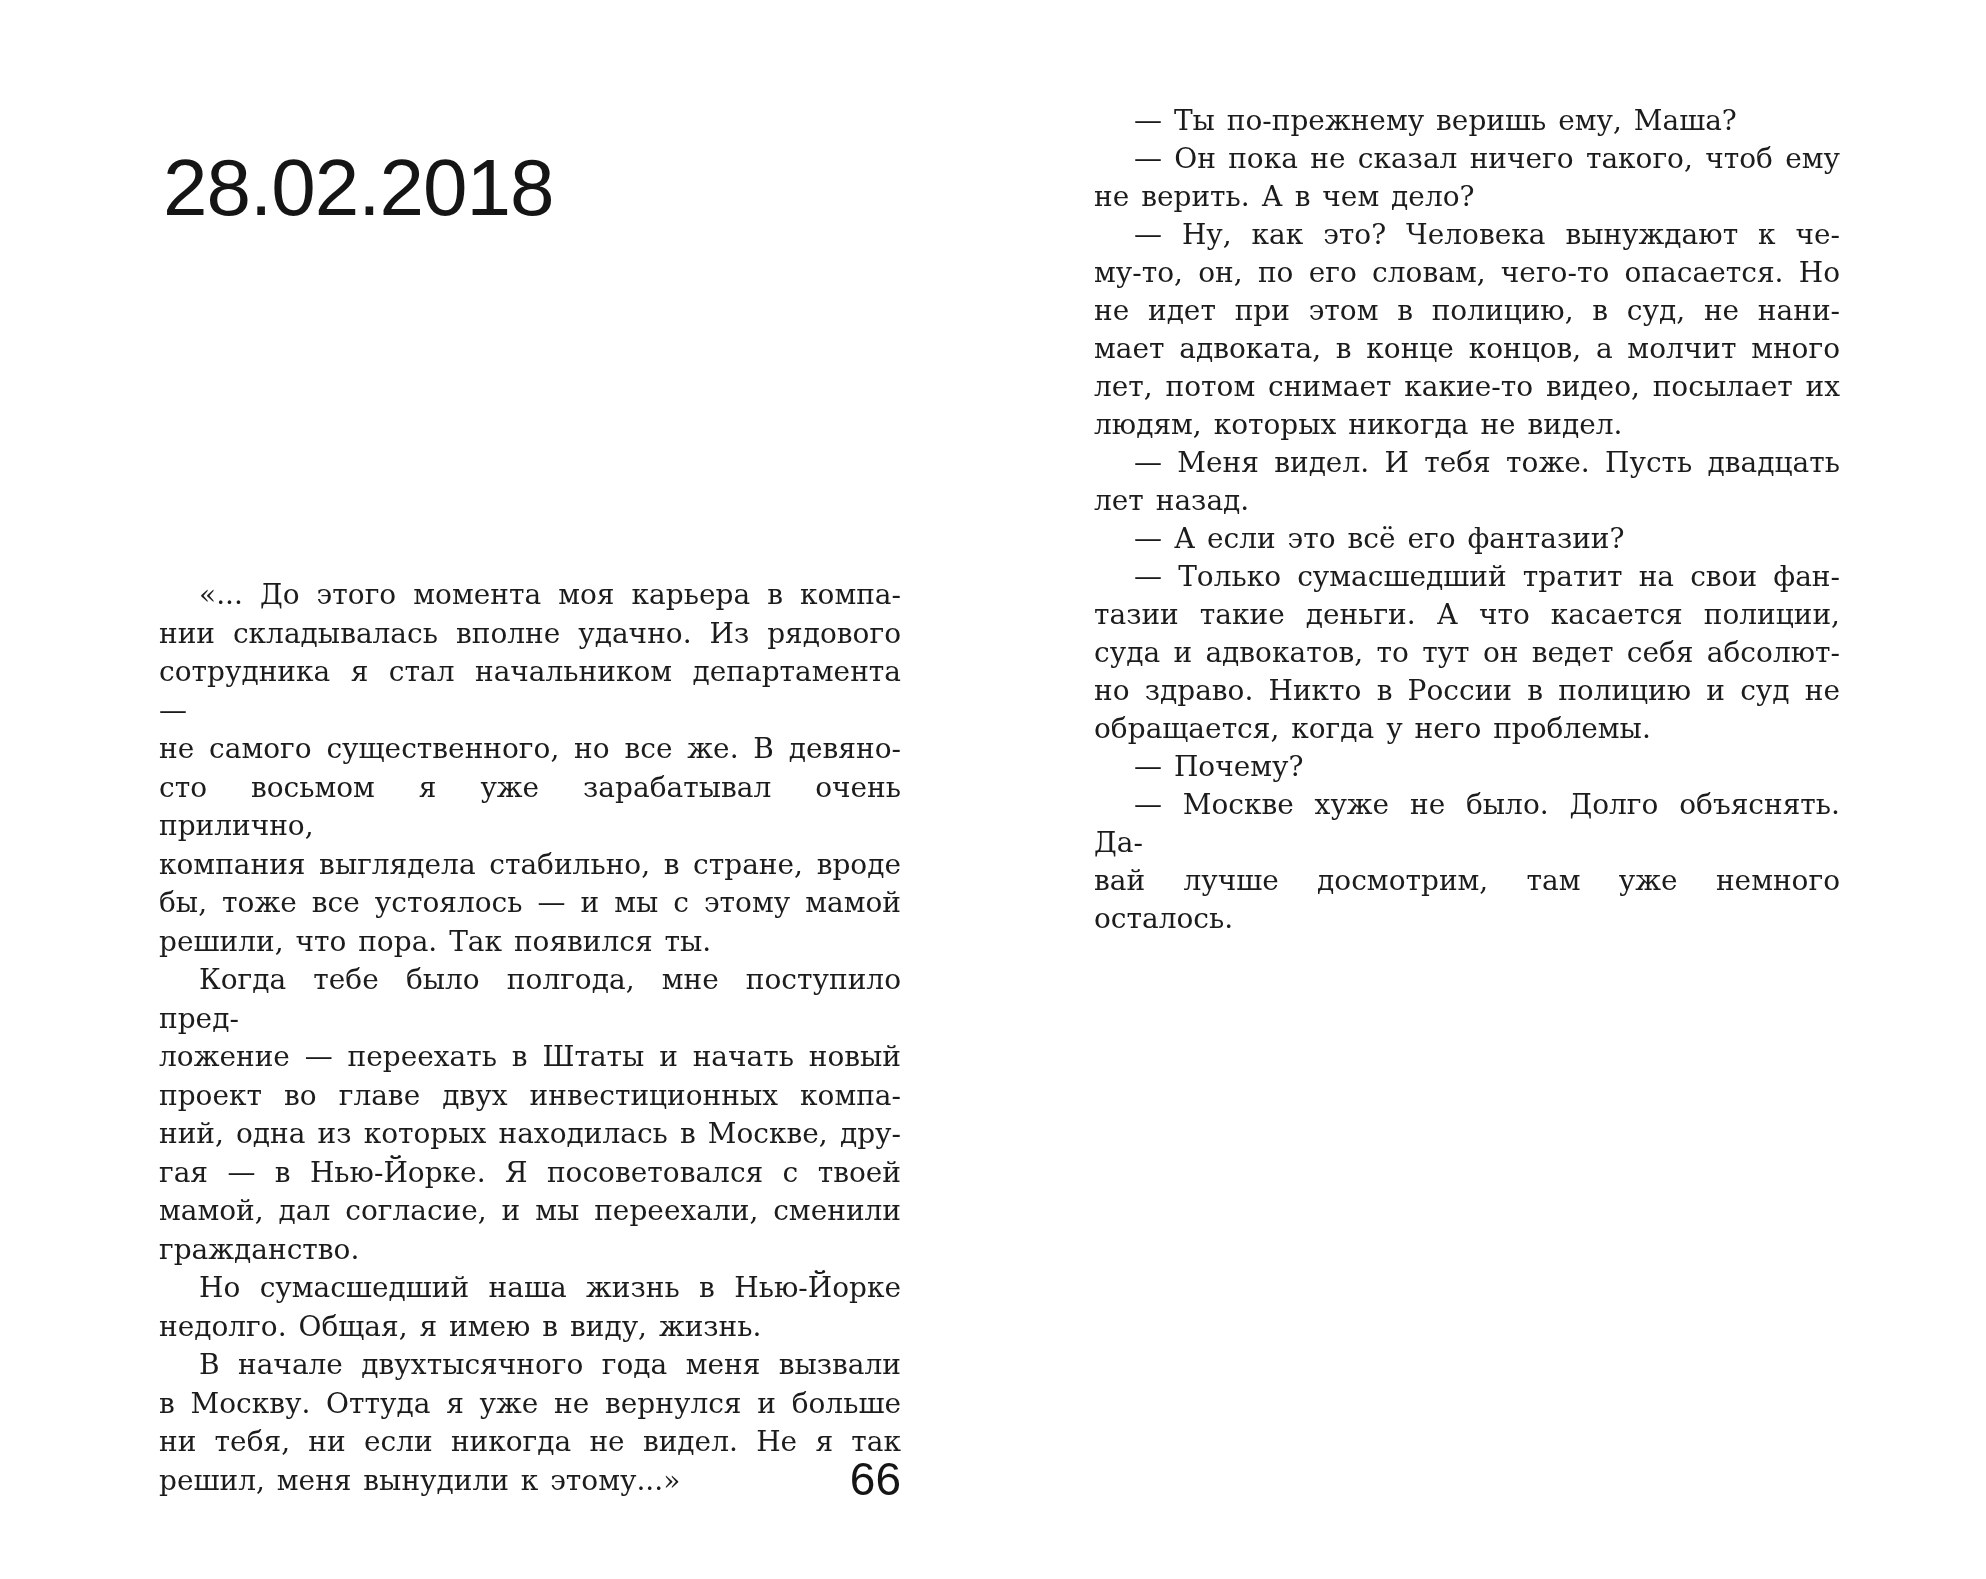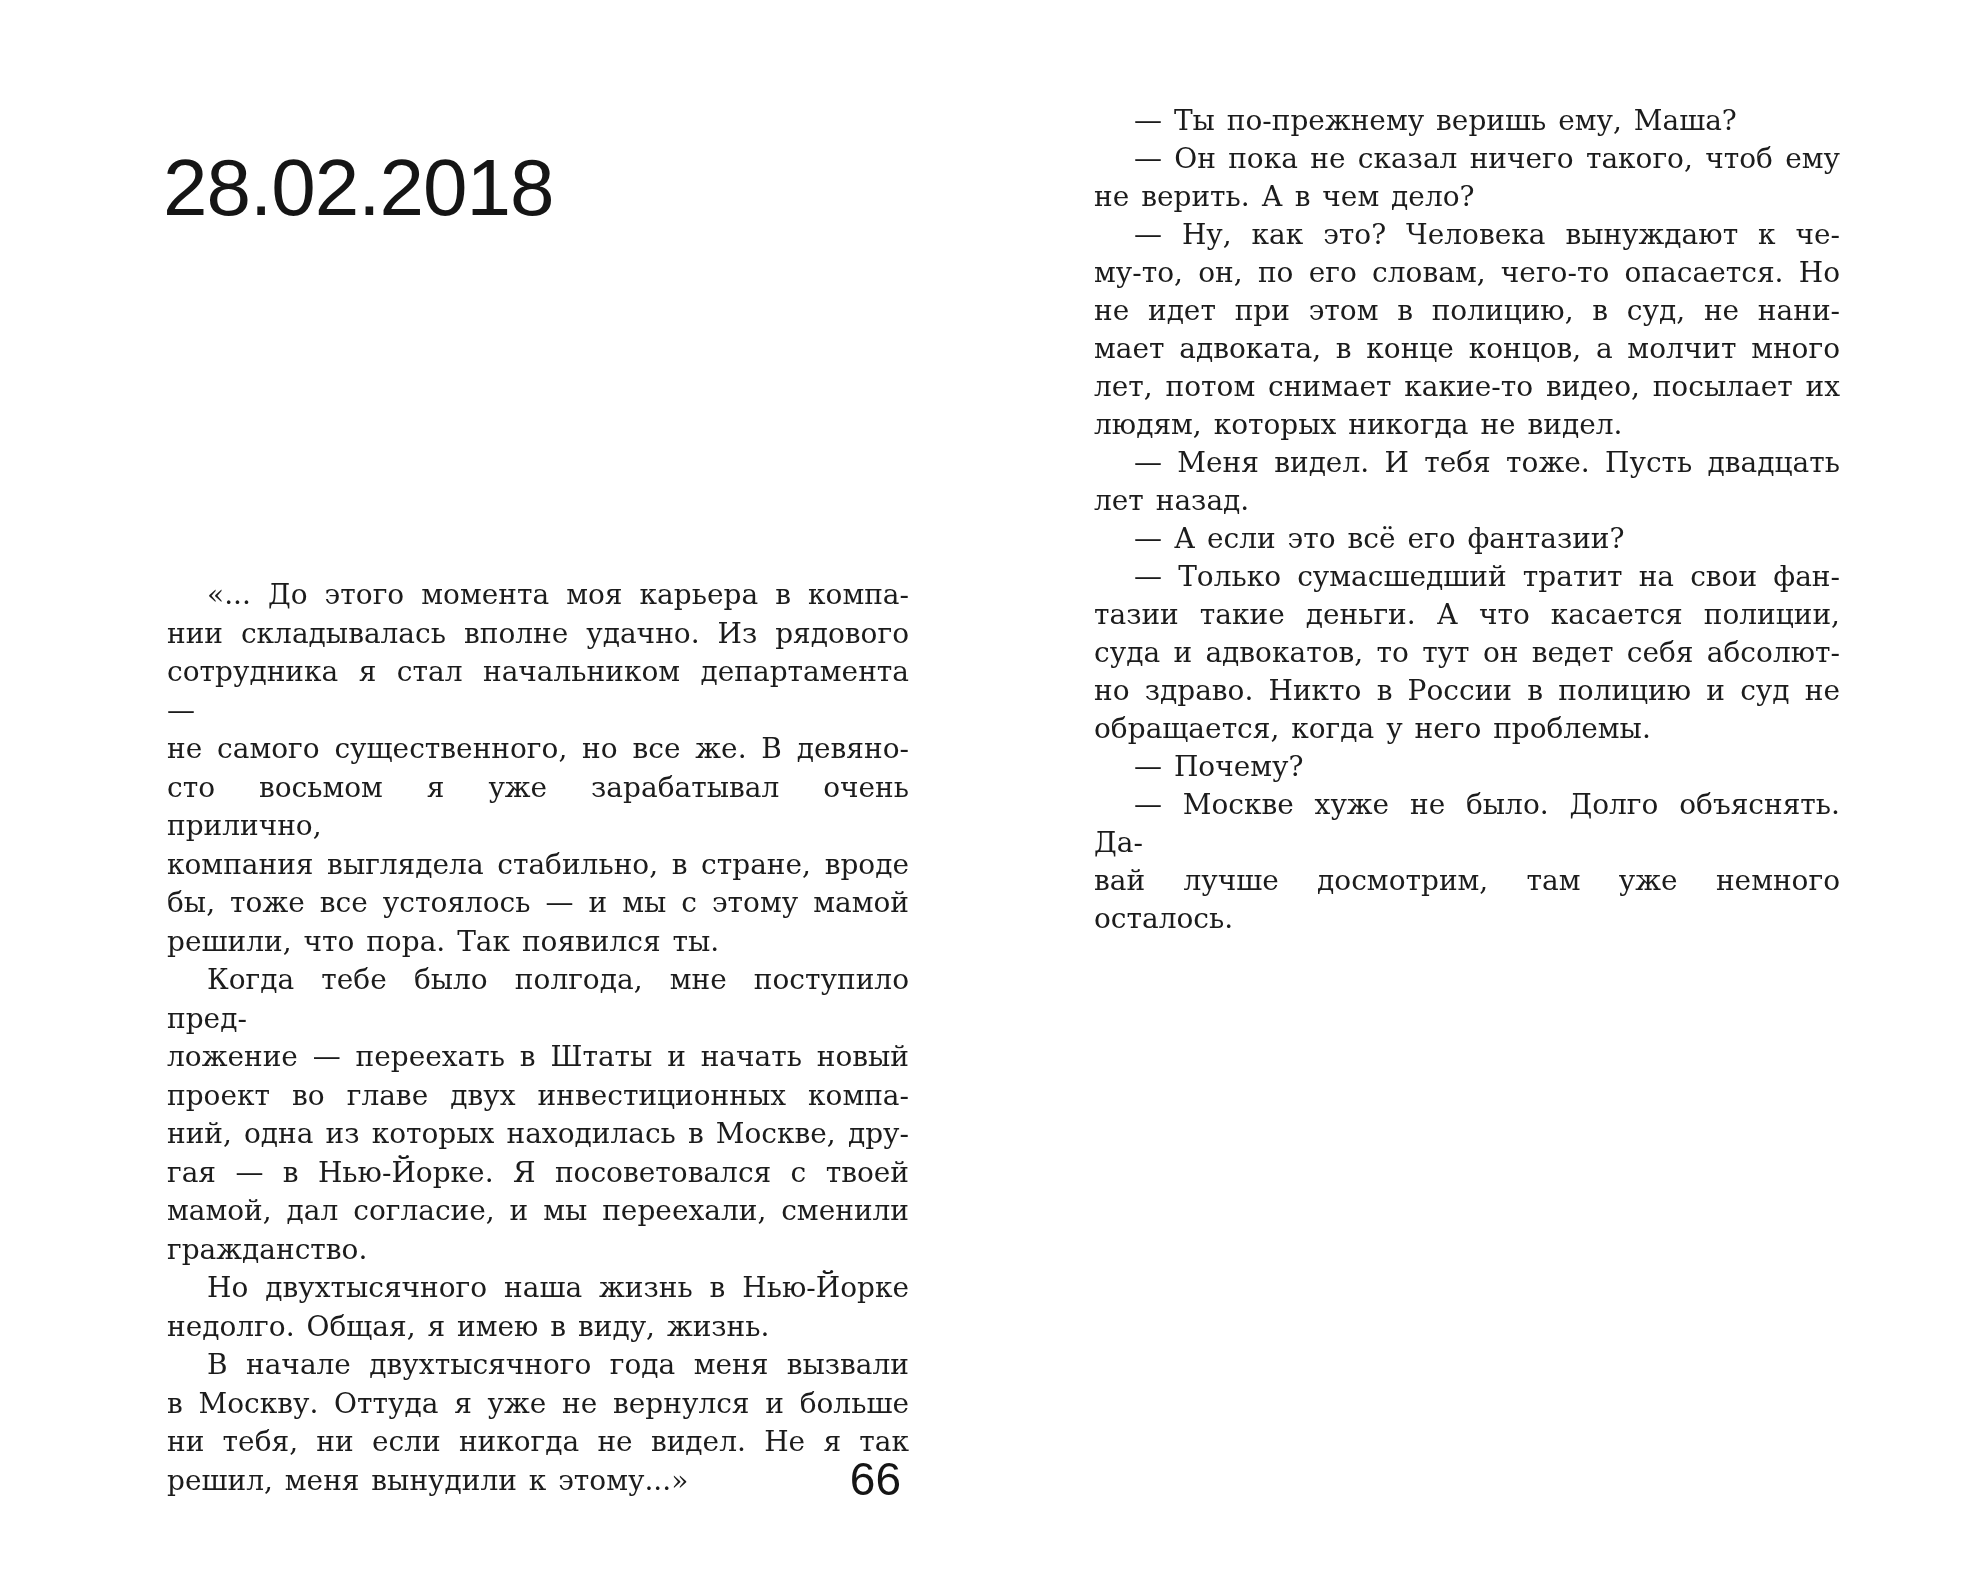--- a/index.html
+++ b/index.html
@@ -30,21 +30,21 @@
     text-align: right;
   }
   .body-text {
     position: absolute;
     font-family: "DejaVu Serif", "Liberation Serif", serif;
     font-size: 28px;
     color: #1c1c1c;
     word-spacing: 3px;
   }
   .body-text.left-col {
-    left: 167px;
+    left: 159px;
     top: 576px;
     width: 742px;
     line-height: 38.5px;
   }
   .body-text.right-col {
     left: 1094px;
     top: 102px;
     width: 746px;
     line-height: 38px;
   }
@@ -91,21 +91,21 @@
         <div class="paragraph">
           <div class="line first">Когда тебе было полгода, мне поступило пред-</div>
           <div class="line">ложение — переехать в Штаты и начать новый</div>
           <div class="line">проект во главе двух инвестиционных компа-</div>
           <div class="line">ний, одна из которых находилась в Москве, дру-</div>
           <div class="line">гая — в Нью-Йорке. Я посоветовался с твоей</div>
           <div class="line">мамой, дал согласие, и мы переехали, сменили</div>
           <div class="line last">гражданство.</div>
         </div>
         <div class="paragraph">
-          <div class="line first">Но двухтысячного наша жизнь в Нью-Йорке</div>
+          <div class="line first">Но сумасшедший наша жизнь в Нью-Йорке</div>
           <div class="line last">недолго. Общая, я имею в виду, жизнь.</div>
         </div>
         <div class="paragraph">
           <div class="line first">В начале двухтысячного года меня вызвали</div>
           <div class="line">в Москву. Оттуда я уже не вернулся и больше</div>
           <div class="line">ни тебя, ни если никогда не видел. Не я так</div>
           <div class="line last">решил, меня вынудили к этому...»</div>
         </div>
       </div>
 

